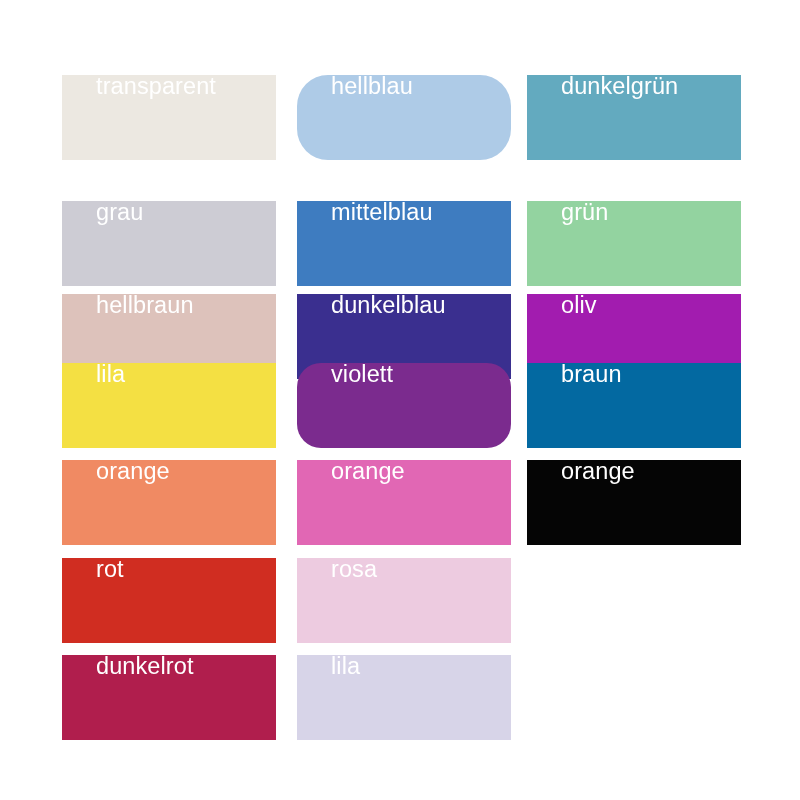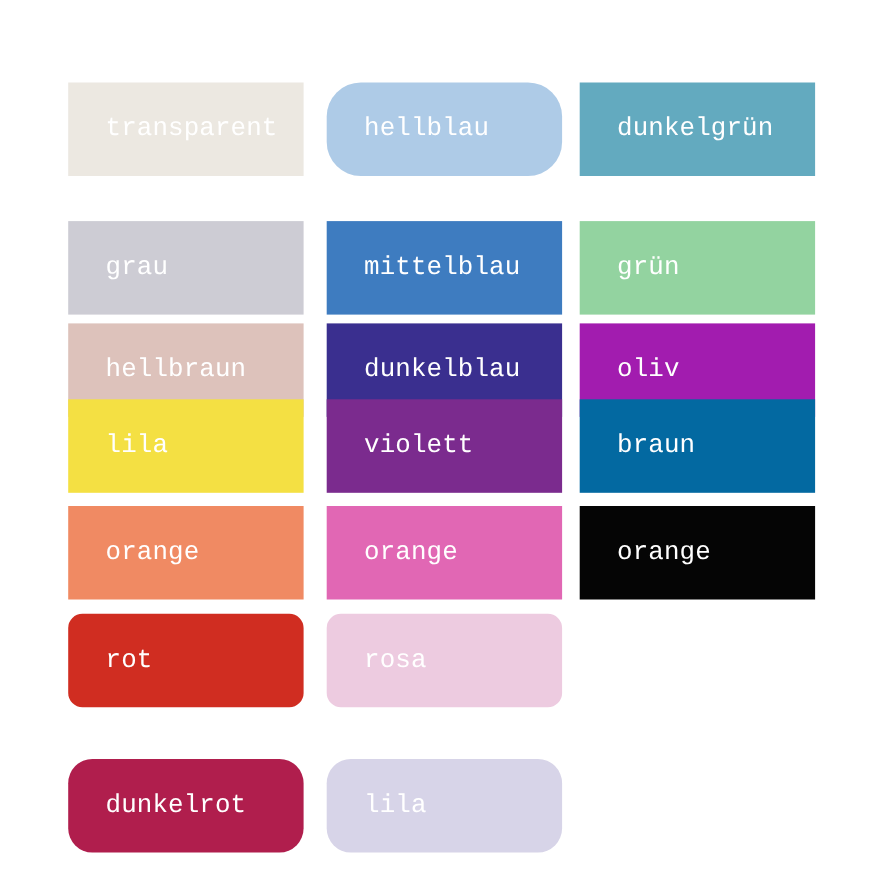--- a/index.html
+++ b/index.html
@@ -32,45 +32,44 @@
   #column-2 { left: 297px; }
   #column-3 { left: 527px; }
 
   .swatch {
     position: absolute;
     left: 0;
     width: 214px;
     height: 85px;
     box-sizing: border-box;
     display: flex;
-    align-items: center;
+    align-items: flex-start;
     overflow: hidden;
-    font-family: Liberation Mono, monospace;
   }
 
   .swatch-label {
     display: block;
     padding-left: 34px;
     padding-right: 8px;
     font-size: 23.5px;
     line-height: 1;
     font-weight: 400;
     color: #ffffff;
     letter-spacing: 0.1px;
     white-space: nowrap;
   }
 
   
   .row-0 { top: 75px; }
   .row-1 { top: 171px; margin-top: 30px; }
   .row-2 { top: 267px; margin-top: 27px; }
   .row-3 { top: 363px; }
   .row-4 { top: 460px; }
-  .row-5 { top: 558px; border-radius: 13px; }
-  .row-6 { top: 690px; border-radius: 22px; }
+  .row-5 { top: 558px; }
+  .row-6 { top: 655px; }
 </style>
 </head>
 <body>
 
 <div id="color-chart">
 
   <div class="swatch-column" id="column-1">
       <div class="swatch row-0" style="background-color: rgb(236, 232, 225);">
         <span class="swatch-label">transparent</span>
       </div>
@@ -96,21 +95,21 @@
   <div class="swatch-column" id="column-2">
       <div class="swatch row-0" style="background-color: rgb(174, 203, 231); border-radius: 31px;">
         <span class="swatch-label">hellblau</span>
       </div>
       <div class="swatch row-1" style="background-color: rgb(62, 124, 192);">
         <span class="swatch-label">mittelblau</span>
       </div>
       <div class="swatch row-2" style="background-color: rgb(58, 47, 143);">
         <span class="swatch-label">dunkelblau</span>
       </div>
-      <div class="swatch row-3" style="background-color: rgb(123, 43, 142);">
+      <div class="swatch row-3" style="background-color: rgb(123, 43, 142); border-radius: 24px;">
         <span class="swatch-label">violett</span>
       </div>
       <div class="swatch row-4" style="background-color: rgb(225, 103, 180);">
         <span class="swatch-label">orange</span>
       </div>
       <div class="swatch row-5" style="background-color: rgb(237, 203, 224);">
         <span class="swatch-label">rosa</span>
       </div>
       <div class="swatch row-6" style="background-color: rgb(215, 212, 232);">
         <span class="swatch-label">lila</span>

